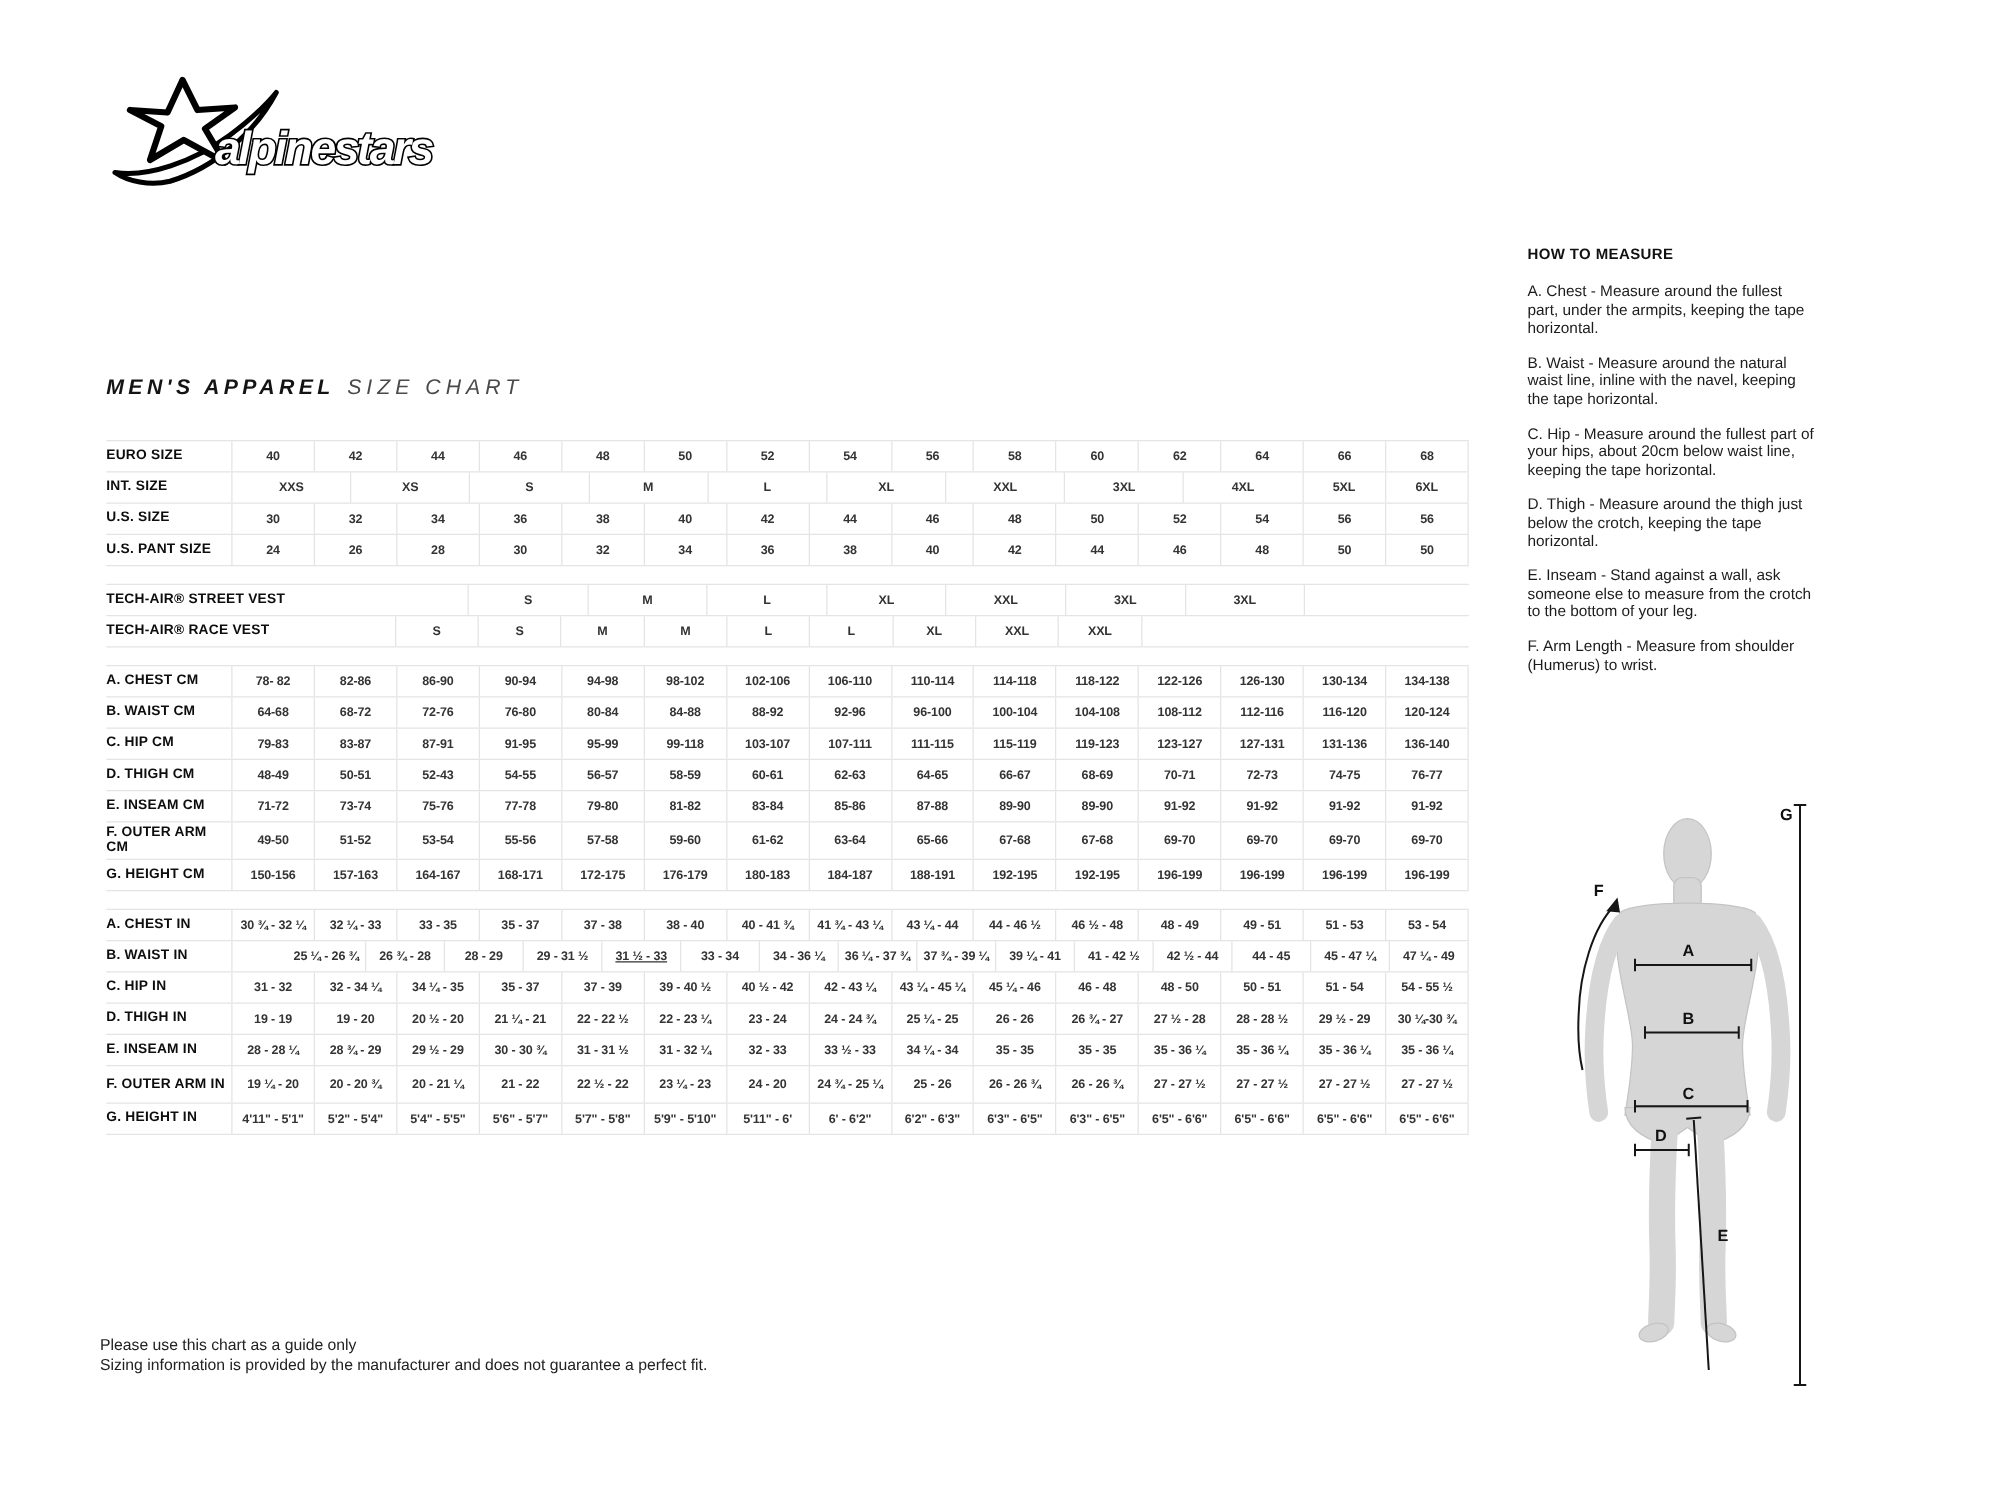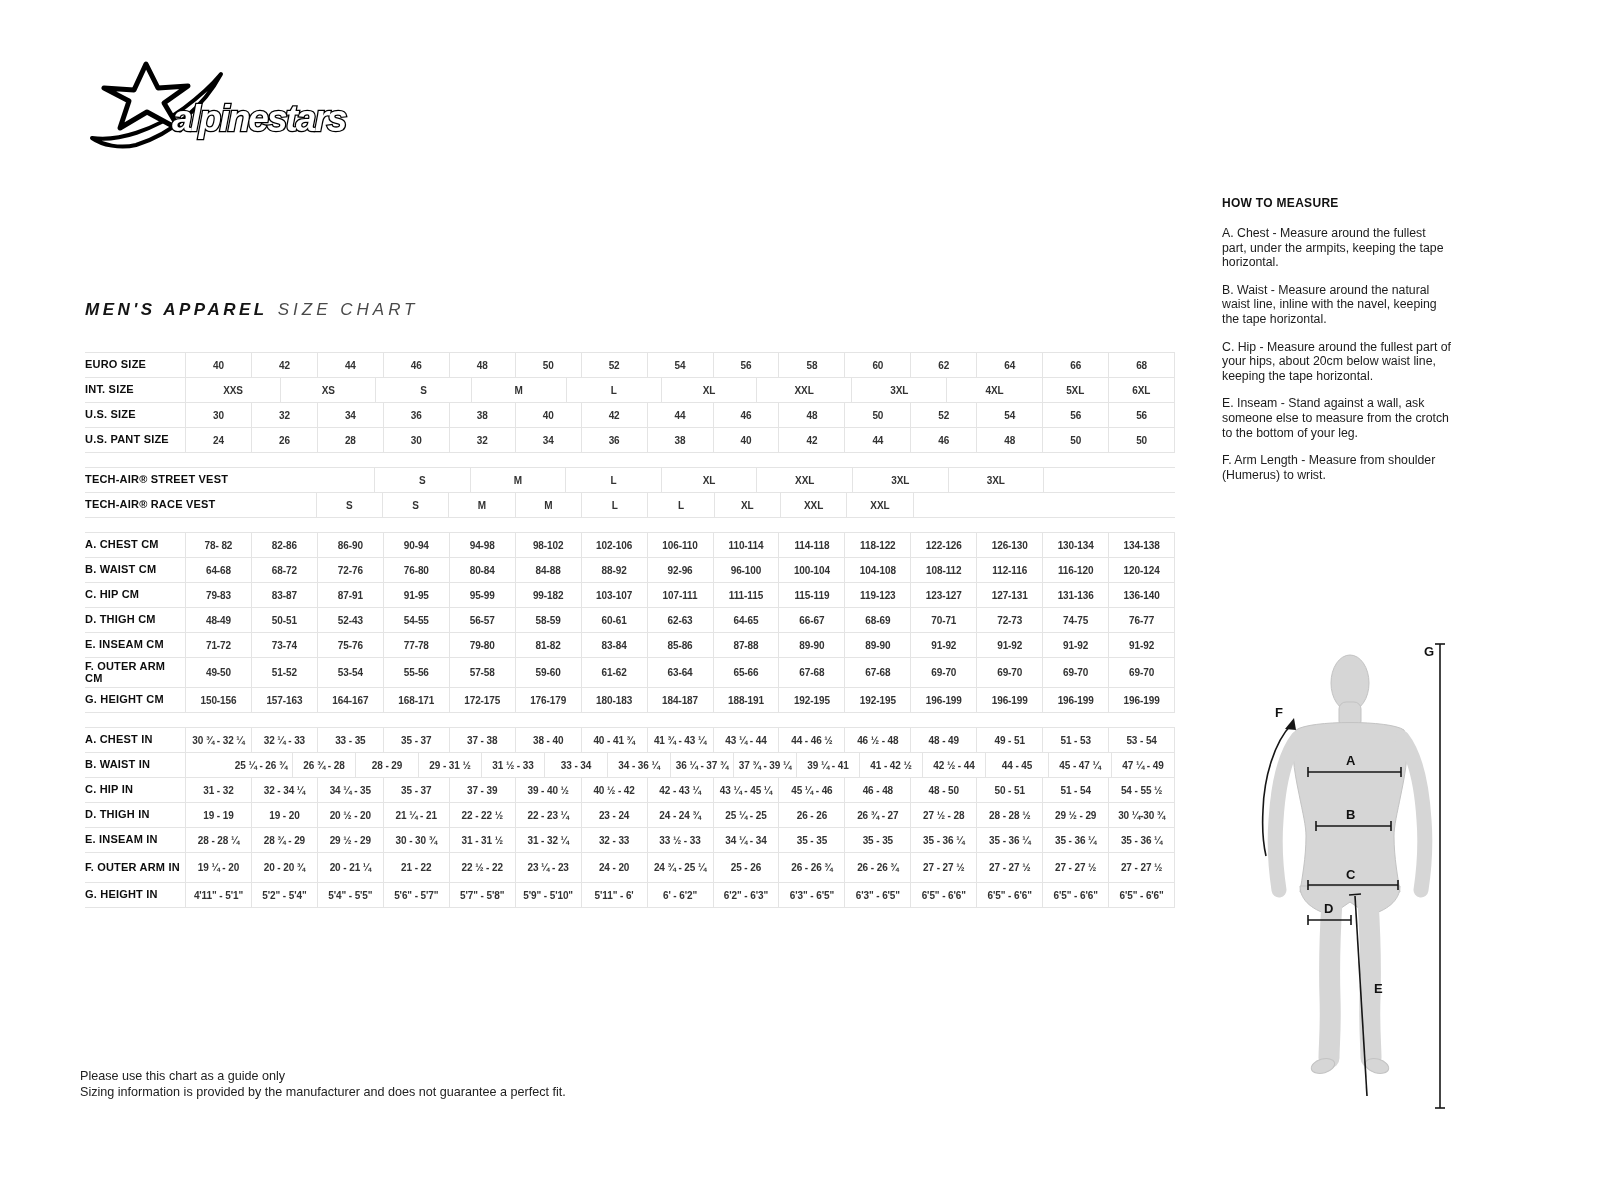--- a/index.html
+++ b/index.html
@@ -211,21 +211,21 @@
         </div>
       </div>
       <div class="trow">
         <div class="tlabel">C. HIP CM</div>
         <div class="tcells">
           <div class="tcell bl" style="flex-grow: 1;">79-83</div>
           <div class="tcell bl" style="flex-grow: 1;">83-87</div>
           <div class="tcell bl" style="flex-grow: 1;">87-91</div>
           <div class="tcell bl" style="flex-grow: 1;">91-95</div>
           <div class="tcell bl" style="flex-grow: 1;">95-99</div>
-          <div class="tcell bl" style="flex-grow: 1;">99-182</div>
+          <div class="tcell bl" style="flex-grow: 1;">99-118</div>
           <div class="tcell bl" style="flex-grow: 1;">103-107</div>
           <div class="tcell bl" style="flex-grow: 1;">107-111</div>
           <div class="tcell bl" style="flex-grow: 1;">111-115</div>
           <div class="tcell bl" style="flex-grow: 1;">115-119</div>
           <div class="tcell bl" style="flex-grow: 1;">119-123</div>
           <div class="tcell bl" style="flex-grow: 1;">123-127</div>
           <div class="tcell bl" style="flex-grow: 1;">127-131</div>
           <div class="tcell bl" style="flex-grow: 1;">131-136</div>
           <div class="tcell bl br" style="flex-grow: 1;">136-140</div>
         </div>
@@ -330,21 +330,21 @@
           <div class="tcell bl br" style="flex-grow: 1;">53 - 54</div>
         </div>
       </div>
       <div class="trow">
         <div class="tlabel">B. WAIST IN</div>
         <div class="tcells">
           <div class="tcell bl" style="flex-grow: 1; padding-left: 44px;">25 ¼ - 26 ¾</div>
           <div class="tcell bl" style="flex-grow: 1;">26 ¾ - 28</div>
           <div class="tcell bl" style="flex-grow: 1;">28 - 29</div>
           <div class="tcell bl" style="flex-grow: 1;">29 - 31 ½</div>
-          <div class="tcell bl" style="flex-grow: 1;">31 ½ - 33</div>
+          <div class="tcell bl" style="flex-grow: 1; text-decoration: underline;">31 ½ - 33</div>
           <div class="tcell bl" style="flex-grow: 1;">33 - 34</div>
           <div class="tcell bl" style="flex-grow: 1;">34 - 36 ¼</div>
           <div class="tcell bl" style="flex-grow: 1;">36 ¼ - 37 ¾</div>
           <div class="tcell bl" style="flex-grow: 1;">37 ¾ - 39 ¼</div>
           <div class="tcell bl" style="flex-grow: 1;">39 ¼ - 41</div>
           <div class="tcell bl" style="flex-grow: 1;">41 - 42 ½</div>
           <div class="tcell bl" style="flex-grow: 1;">42 ½ - 44</div>
           <div class="tcell bl" style="flex-grow: 1;">44 - 45</div>
           <div class="tcell bl" style="flex-grow: 1;">45 - 47 ¼</div>
           <div class="tcell bl br" style="flex-grow: 1;">47 ¼ - 49</div>
@@ -451,20 +451,21 @@
         </div>
       </div>
     </div>
 
   <div class="measure">
     <h3>HOW TO MEASURE</h3>
     <div id="measure-items">
         <p>A. Chest - Measure around the fullest part, under the armpits, keeping the tape horizontal.</p>
         <p>B. Waist - Measure around the natural waist line, inline with the navel, keeping the tape horizontal.</p>
         <p>C. Hip - Measure around the fullest part of your hips, about 20cm below waist line, keeping the tape horizontal.</p>
+        <p>D. Thigh - Measure around the thigh just below the crotch, keeping the tape horizontal.</p>
         <p>E. Inseam - Stand against a wall, ask someone else to measure from the crotch to the bottom of your leg.</p>
         <p>F. Arm Length - Measure from shoulder (Humerus) to wrist.</p>
       </div>
   </div>
 
   <svg class="figure" viewBox="0 0 215 480">
     <g fill="#d6d6d6" stroke="#c3c3c3" stroke-width="1">
       <ellipse cx="114" cy="45" rx="19" ry="28"></ellipse>
       <rect x="103" y="64" width="22" height="26" rx="7"></rect>
       <path d="M60,92 C74,82 154,82 168,92 C174,108 170,132 165,156 C161,176 158,188 158,198 C158,220 162,240 164,254 L64,254 C66,240 70,220 70,198 C70,188 67,176 63,156 C58,132 54,108 60,92 Z"></path>

